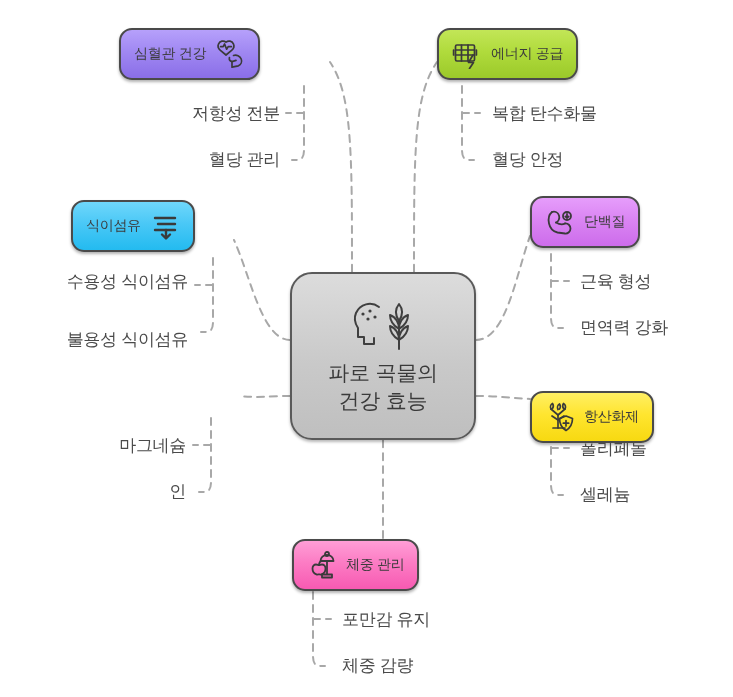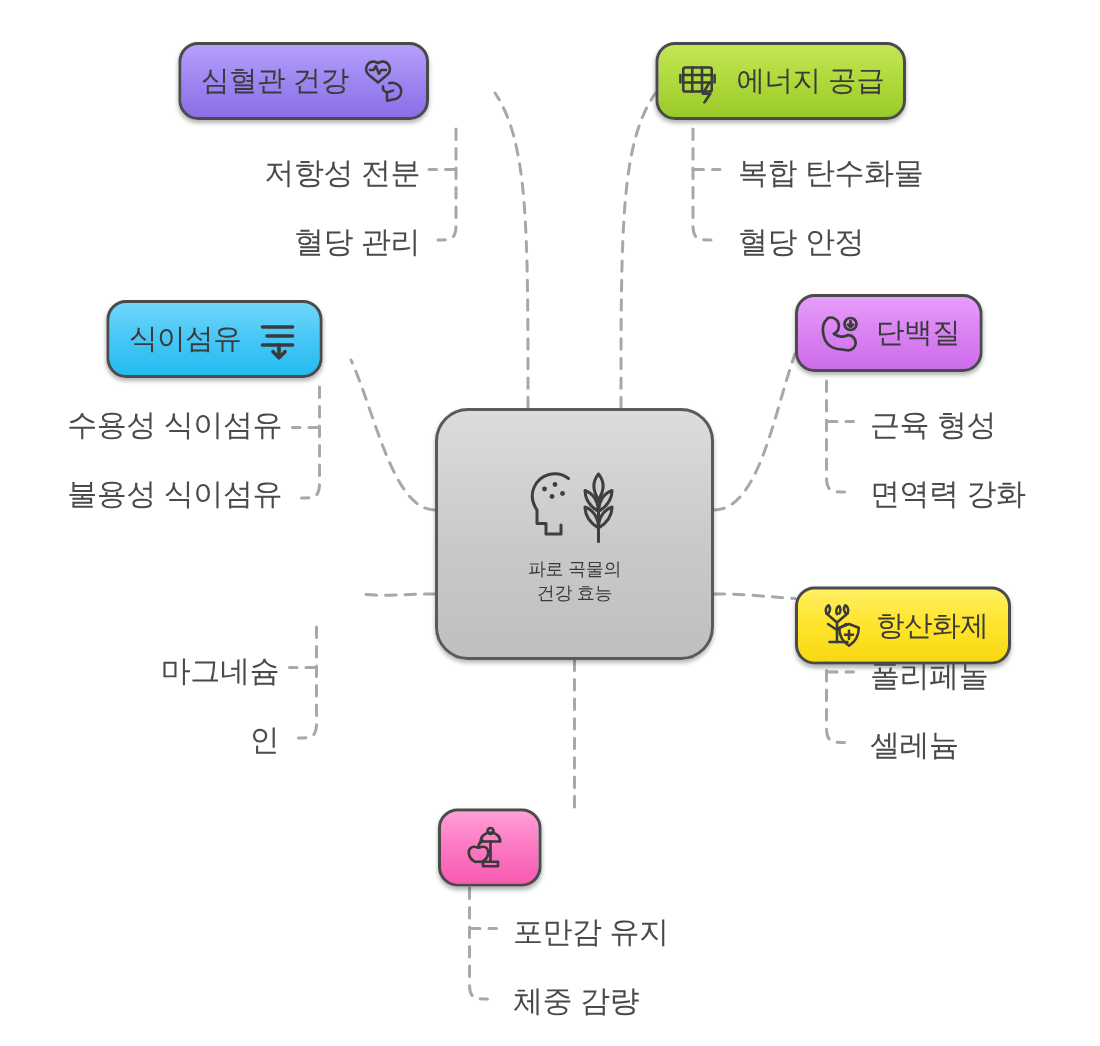--- a/index.html
+++ b/index.html
@@ -21,57 +21,57 @@
     border-radius:22px;
     background:linear-gradient(180deg,#dcdcdc 0%,#c9c9c9 55%,#bfbfbf 100%);
     border:2px solid #5a5a5a;
     box-shadow:0 2px 3px rgba(0,0,0,.28);
     display:flex;flex-direction:column;
     align-items:center;justify-content:center;
     box-sizing:border-box;
   }
   .center-icon{width:72px;height:58px;margin-bottom:4px;}
   .center-label{
-    font-size:12px;color:#3a3a3a;line-height:1.35;
+    font-size:21px;color:#3a3a3a;line-height:1.35;
     text-align:center;letter-spacing:-.2px;
   }
 
   
   .node{
     position:absolute;
     border-radius:13px;
     border:2px solid #4a4a4a;
     box-shadow:0 2px 3px rgba(0,0,0,.3);
     display:flex;align-items:center;
     box-sizing:border-box;
     padding:0 13px;
     height:52px;
   }
   .node .ico{width:30px;height:30px;flex:0 0 30px;}
   .node .nlabel{
-    font-size:19px;color:#3b3b3b;white-space:nowrap;letter-spacing:-.3px;
+    font-size:14px;color:#3b3b3b;white-space:nowrap;letter-spacing:-.3px;
   }
   .node.icon-right .ico{order:2;margin-left:9px;}
   .node.icon-right .nlabel{order:1;}
   .node.icon-left .ico{order:1;margin-right:9px;}
   .node.icon-left .nlabel{order:2;}
 
   
   .n-cardio{background:linear-gradient(180deg,#b6a0fb 0%,#a088f2 45%,#8a6ee8 100%);}
   .n-energy{background:linear-gradient(180deg,#c2e657 0%,#b0db3c 45%,#9bc92a 100%);}
   .n-fiber {background:linear-gradient(180deg,#6fd7fb 0%,#4ac8f6 45%,#23bbf0 100%);}
   .n-protein{background:linear-gradient(180deg,#e69dfb 0%,#da85f3 45%,#cd6ceb 100%);}
   .n-mineral{background:linear-gradient(180deg,#fcb470 0%,#f9a155 100%);}
   .n-anti  {background:linear-gradient(180deg,#ffef63 0%,#ffe52f 45%,#f7d911 100%);}
   .n-weight{background:linear-gradient(180deg,#ff9ed6 0%,#fc7cc4 45%,#f75ab2 100%);}
 
   
   .leaf{
     position:absolute;
-    font-size:20px;color:#4a4a4a;white-space:nowrap;letter-spacing:-.3px;
+    font-size:17px;color:#4a4a4a;white-space:nowrap;letter-spacing:-.3px;
   }
   .leaf.r{text-align:right;}
   .leaf.l{text-align:left;}
 </style>
 </head>
 <body>
 
 <div id="stage">
 
   <svg id="wires" viewBox="0 0 733 697" xmlns="http://www.w3.org/2000/svg">
@@ -161,21 +161,21 @@
   <div class="node n-fiber icon-right" style="left:71px;top:200px;">
     <span class="nlabel">식이섬유</span>
     <svg class="ico" viewBox="0 0 30 30" fill="none" stroke="#3a3a3a" stroke-width="2.4" stroke-linecap="round" stroke-linejoin="round">
       <path d="M5,7 L25,7"></path>
       <path d="M8,13 L25,13"></path>
       <path d="M5,19 L25,19"></path>
       <path d="M16,19 L16,27 M12,23.5 L16,27.5 L20,23.5"></path>
     </svg>
   </div>
   <div class="leaf r" style="left:0px;top:270px;width:188px;">수용성 식이섬유</div>
-  <div class="leaf r" style="left:0px;top:316px;width:188px;">불용성 식이섬유</div>
+  <div class="leaf r" style="left:0px;top:328px;width:188px;">불용성 식이섬유</div>
 
   <div class="node n-protein icon-left" style="left:530px;top:196px;justify-content:space-between;">
     <svg class="ico" viewBox="0 0 30 30" fill="none" stroke="#3a3a3a" stroke-width="1.8" stroke-linecap="round" stroke-linejoin="round">
       <path d="M7,5 C4,7.5 3,12 4,16.5 C5,21 8,24.5 12.5,25.5 L20,26.5 C23,26.8 25.5,24.5 25.5,21.5 C25.5,18.5 23,16.2 20,16.5"></path>
       <path d="M7,5 C10,4 13,5.5 14,8.5 C15,11.5 13.5,14.5 11,15.5"></path>
       <path d="M11,15.5 C13.5,17 16,18.5 20,16.5"></path>
       <circle cx="22" cy="9" r="4"></circle>
       <path d="M22,7 L22,11 M20.3,9.4 L22,11 L23.7,9.4"></path>
     </svg>
     <span class="nlabel">단백질</span>
@@ -205,17 +205,18 @@
 
   <div class="node n-weight icon-left" style="left:292px;top:539px;">
     <svg class="ico" viewBox="0 0 30 30" fill="none" stroke="#3a3a3a" stroke-width="1.8" stroke-linecap="round" stroke-linejoin="round">
       <path d="M9,14.5 C7,14.5 5.5,16.2 5.5,18.4 C5.5,21 7.5,23.6 9.4,24.4 C10.3,24.8 11.3,24.4 12,24.4 C12.7,24.4 13.7,24.8 14.6,24.4 C16.5,23.6 18.5,21 18.5,18.4 C18.5,16.2 17,14.5 15,14.5 C13.8,14.5 12.8,15.1 12,15.1 C11.2,15.1 10.2,14.5 9,14.5Z"></path>
       <path d="M12,15.1 C12,12.8 13,11.2 15,10.6"></path>
       <path d="M20,5 C23.5,5 26.5,7.5 26.5,11 L13.5,11 C13.5,7.5 16.5,5 20,5Z"></path>
       <path d="M20,11 L20,24"></path>
       <path d="M15,27.5 L25,27.5 L25,24.5 L15,24.5Z"></path>
       <circle cx="20" cy="4" r="2"></circle>
     </svg>
+    <span class="nlabel">체중 관리</span>
   </div>
   <div class="leaf l" style="left:342px;top:608px;">포만감 유지</div>
   <div class="leaf l" style="left:342px;top:654px;">체중 감량</div>
 
 </div>
 
 </body></html>

